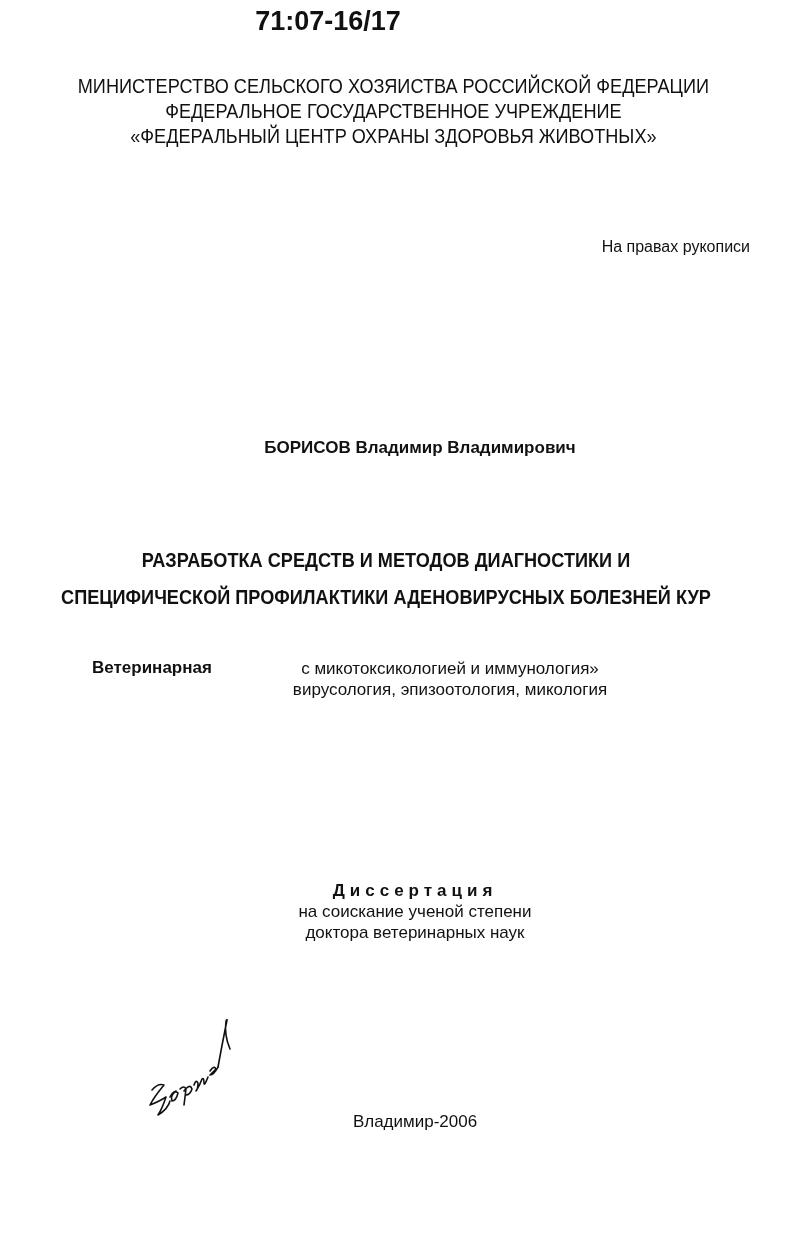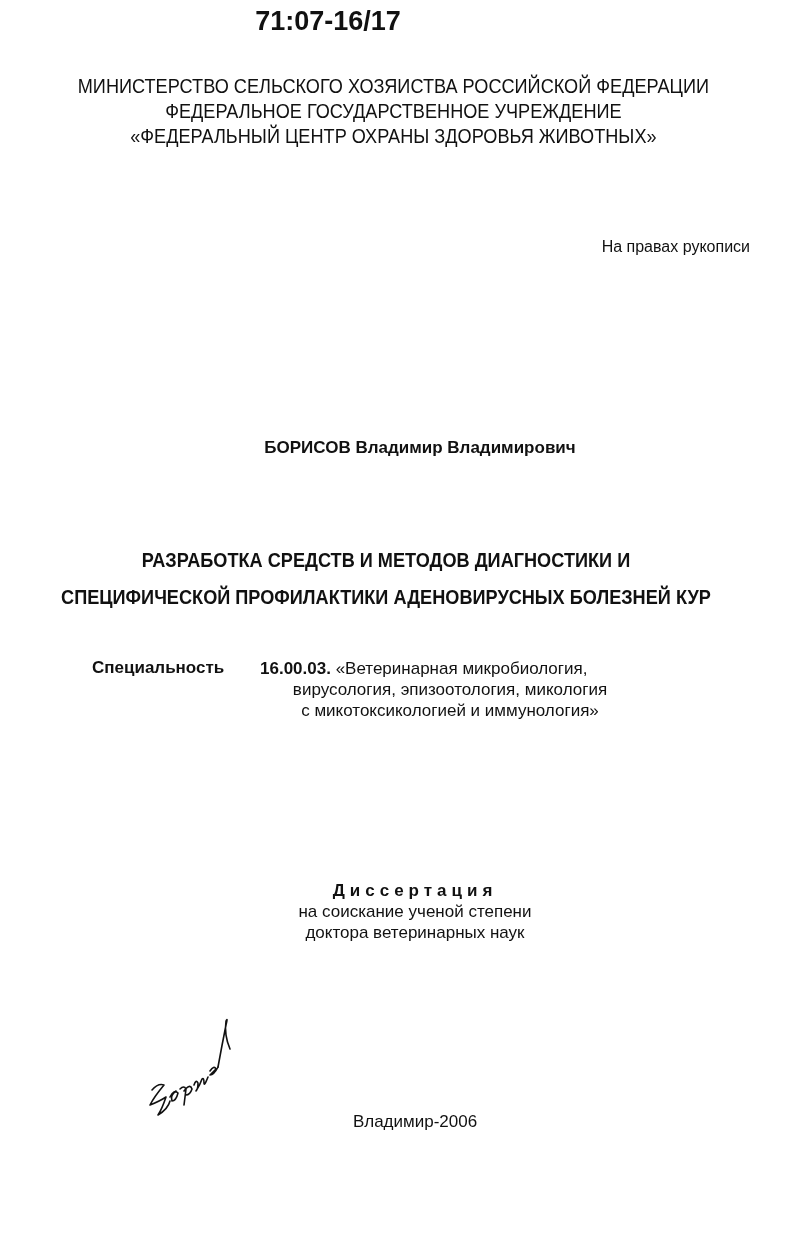--- a/index.html
+++ b/index.html
@@ -102,26 +102,25 @@
 
 <div class="abs rights">На правах рукописи</div>
 
 <div class="abs author">БОРИСОВ Владимир Владимирович</div>
 
 <div class="abs title">
   <div>РАЗРАБОТКА СРЕДСТВ И МЕТОДОВ ДИАГНОСТИКИ И</div>
   <div>СПЕЦИФИЧЕСКОЙ ПРОФИЛАКТИКИ АДЕНОВИРУСНЫХ БОЛЕЗНЕЙ КУР</div>
 </div>
 
-<div class="abs spec-label">Специальность</div>
+<div class="abs spec-label">Ветеринарная</div>
 
 <div class="abs spec-value">
-  <span class="line1"><span class="code-num">16.00.03.</span> <span>«Ветеринарная микробиология,</span></span>
+  <div>с микотоксикологией и иммунология»</div>
   <div>вирусология, эпизоотология, микология</div>
-  <div>с микотоксикологией и иммунология»</div>
 </div>
 
 <div class="abs degree">
   <span class="kind">Диссертация</span>
   <div>на соискание ученой степени</div>
   <div>доктора ветеринарных наук</div>
 </div>
 
 <div class="abs signature">
   <svg width="100" height="120" viewBox="0 0 100 120" fill="none" stroke="#111" stroke-width="1.6" stroke-linecap="round" stroke-linejoin="round">

